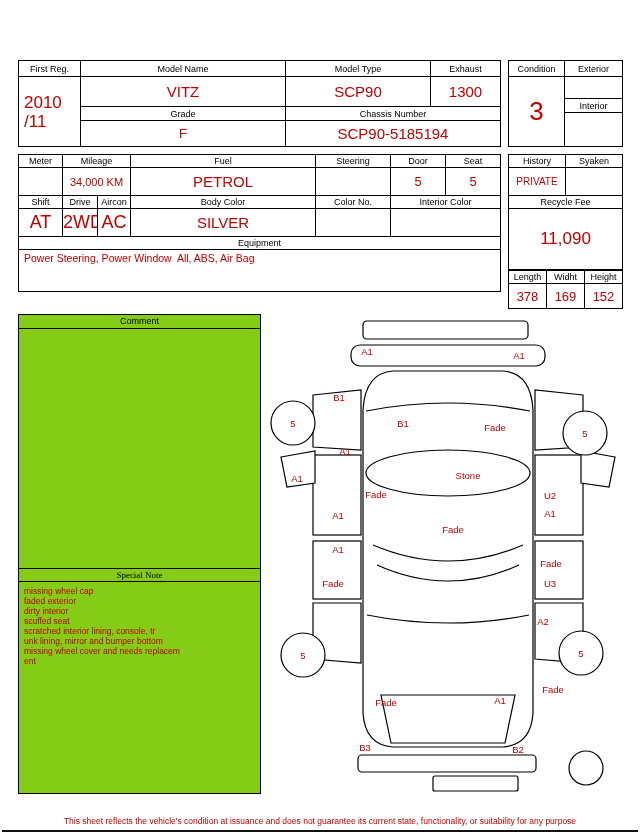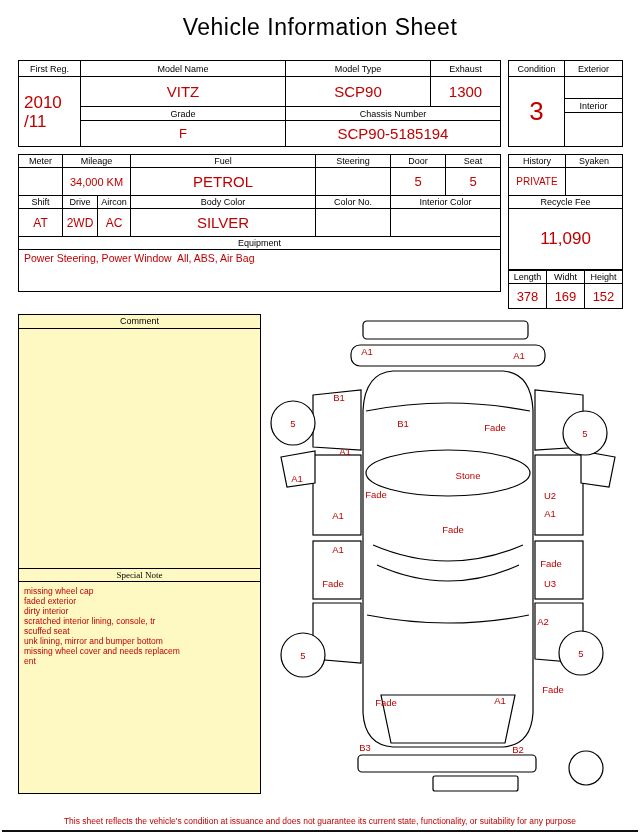--- a/index.html
+++ b/index.html
@@ -12,34 +12,34 @@
 
   table { border-collapse:collapse; table-layout:fixed; }
   td { border:1px solid #000; overflow:hidden; padding:0; }
   tr.h13{height:13px} tr.h14{height:14px} tr.h16{height:16px} tr.h22{height:22px}
   tr.h25{height:25px} tr.h26{height:26px} tr.h28{height:28px} tr.h30{height:30px}
   tr.h34{height:34px} tr.h42{height:42px} tr.h45{height:61px}
 
   .lbl { font-size:9px; color:#000; text-align:center; vertical-align:middle; padding:1px 2px; }
   .val { color:#c00000; text-align:center; vertical-align:middle; font-size:15px; }
   .firstreg { font-size:17px; line-height:19px; text-align:left; padding-left:5px; white-space:pre-line; }
-  .f10{font-size:10px} .f11{font-size:11px} .f12{font-size:12px} .f13{font-size:13px}
+  .f10{font-size:10px} .f11{font-size:11px} .f12{font-size:18px} .f13{font-size:13px}
   .f17{font-size:17px} .f26{font-size:26px}
   .eqval { color:#c00000; font-size:10.5px; text-align:left; vertical-align:top;
            padding:2px 5px; white-space:pre-wrap;margin-top:24px; }
 
   .t1-main { position:absolute; left:18px; top:60px; width:482px; }
   .t1-cond { position:absolute; left:508px; top:60px; width:114px; }
   .t2-main { position:absolute; left:18px; top:154px; width:482px; }
   .sidebox { position:absolute; left:508px; top:154px; width:114px; }
   .sidebox table { width:114px; }
   .sidebox .dims { margin-top:0; }
 
   .comment-box { position:absolute; left:18px; top:314px; width:243px; height:480px;
-                 border:1px solid #000; background:#fef9c3; }
+                 border:1px solid #000; background:#84cc16; }
   .box-header { height:14px; border-bottom:1px solid #000; text-align:center;
                 font-size:9px; color:#000; line-height:13px; }
   .comment-area { height:239px; }
   .special-header { height:14px; border-top:1px solid #000; border-bottom:1px solid #000;
                     text-align:center; font-size:9px; color:#000; line-height:13px;font-family:Liberation Serif, serif; }
   .note-lines { padding:4px 5px; color:#c00000; font-size:8.5px; line-height:10px; }
 
   .diagram { position:absolute; left:263px; top:315px; width:372px; height:488px; }
   .diagram svg { position:absolute; left:0; top:0; }
   .dlabel { position:absolute; transform:translate(-50%,-50%); color:#c00000;
@@ -48,21 +48,20 @@
   .footer { position:absolute; top:816px; left:0; width:100%; text-align:center;
             color:#c00000; font-size:8.5px; }
   .footer-line { position:absolute; top:830px; left:2px; right:2px; height:0;
                  border-top:2px solid #111; }
 </style>
 </head>
 <body>
 
 <div class="page">
 
-  <div class="title">Vehicle Information Sheet</div>
 
   <table class="t1-main">
     <colgroup>
         <col style="width:62px">
         <col style="width:205px">
         <col style="width:145px">
         <col style="width:70px">
       </colgroup>
     <tbody>
         <tr class="h16">
@@ -209,22 +208,22 @@
   </div>
 
   <div class="comment-box">
     <div class="box-header">Comment</div>
     <div class="comment-area"></div>
     <div class="special-header">Special Note</div>
     <div class="note-lines">
         <div>missing wheel cap</div>
         <div>faded exterior</div>
         <div>dirty interior</div>
+        <div>scuffed seat</div>
         <div>scratched interior lining, console, tr</div>
-        <div>scuffed seat</div>
         <div>unk lining, mirror and bumper bottom</div>
         <div>missing wheel cover and needs replacem</div>
         <div>ent</div>
       </div>
   </div>
 
   <div class="diagram">
     <svg width="372" height="488" viewBox="0 0 372 488">
       <g fill="#fff" stroke="#000" stroke-width="1.2">
         <rect x="100" y="6" width="165" height="18" rx="4"></rect>

